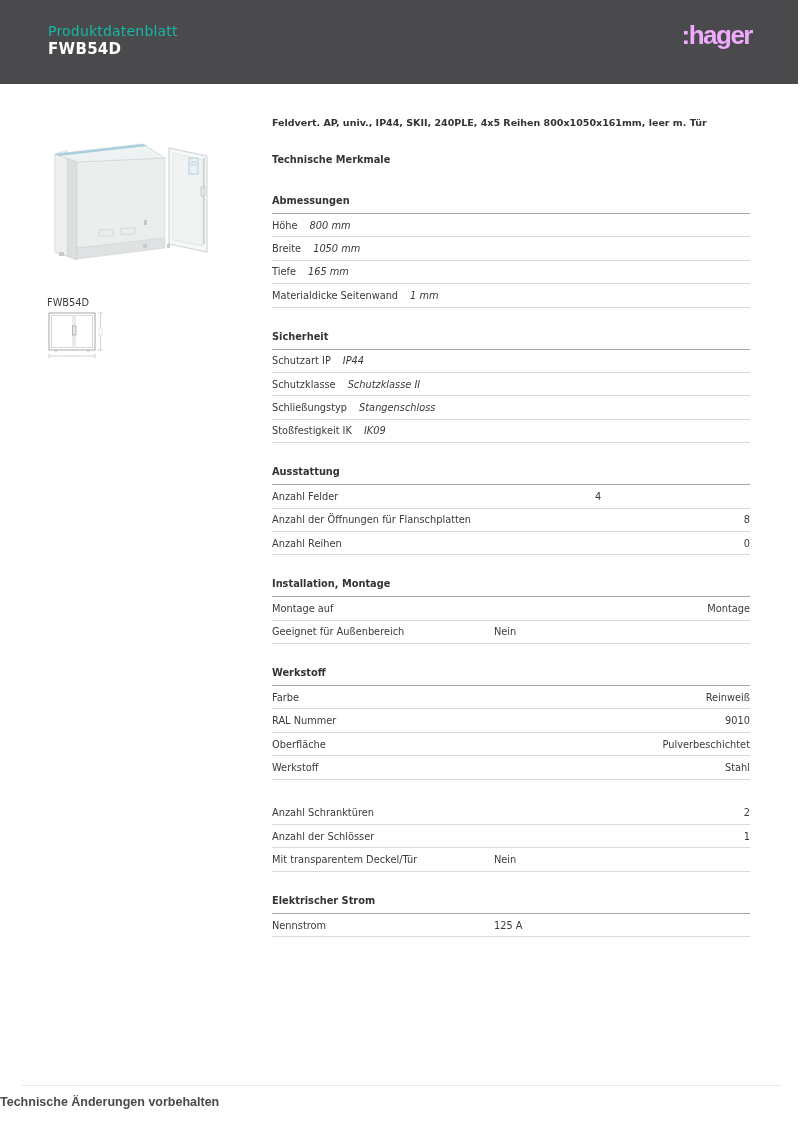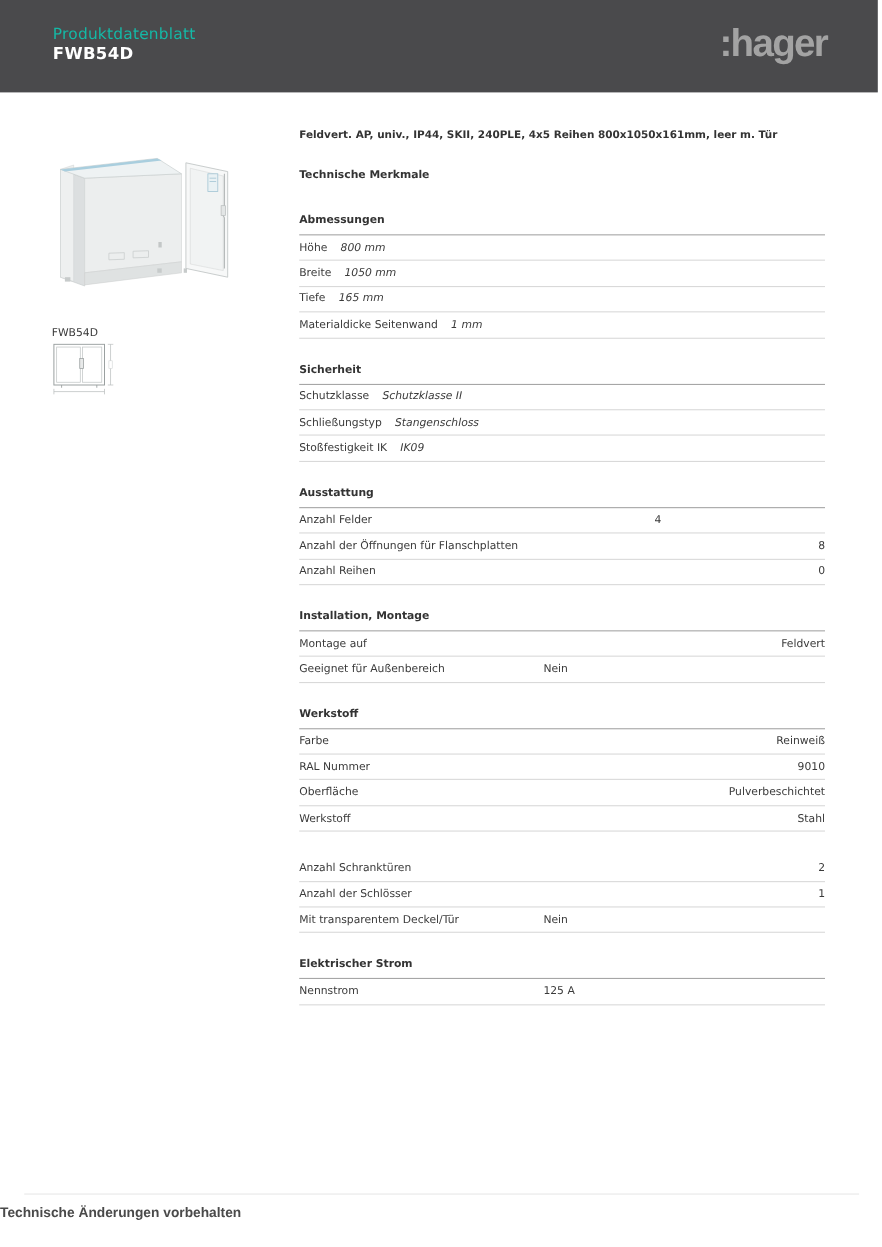--- a/index.html
+++ b/index.html
@@ -14,21 +14,21 @@
   .header {
     position:absolute; left:0; top:0; width:798px; height:84px;
     background:#4a4a4c;
   }
   .header-titles { position:absolute; left:48px; top:22px; }
   .doc-type { font-size:14px; color:#14b8a6; letter-spacing:.2px; line-height:18px; }
   .product-code { font-size:15px; color:#ffffff; font-weight:bold; letter-spacing:.3px; line-height:19px; }
   .logo {
     position:absolute; right:46px; top:20px;
     font-family:"Liberation Sans", sans-serif;
-    font-size:35px; font-weight:bold; color:#a3a3a3; letter-spacing:-1.5px;
+    font-size:26px; font-weight:bold; color:#f0abfc; letter-spacing:-1.5px;
   }
 
   
   .photo-wrap { position:absolute; left:47px; top:132px; width:165px; height:140px; }
   .thumb-label {
     position:absolute; left:47px; top:297px;
     font-size:9.8px; color:#3a3a3a;
   }
   .thumb-wrap { position:absolute; left:48px; top:312px; width:58px; height:48px; }
 
@@ -156,20 +156,24 @@
       </div>
       <div class="row">
         <span class="label">Materialdicke Seitenwand</span>
         <span class="val-inline">1 mm</span>
       </div>
     </div>
 
     <div class="section">
       <div class="section-title">Sicherheit</div>
       <div class="row">
+        <span class="label">Schutzart IP</span>
+        <span class="val-inline">IP44</span>
+      </div>
+      <div class="row">
         <span class="label">Schutzklasse</span>
         <span class="val-inline">Schutzklasse II</span>
       </div>
       <div class="row">
         <span class="label">Schließungstyp</span>
         <span class="val-inline">Stangenschloss</span>
       </div>
       <div class="row">
         <span class="label">Stoßfestigkeit IK</span>
         <span class="val-inline">IK09</span>
@@ -189,21 +193,21 @@
       <div class="row">
         <span class="label">Anzahl Reihen</span>
         <span class="val-right">0</span>
       </div>
     </div>
 
     <div class="section">
       <div class="section-title">Installation, Montage</div>
       <div class="row">
         <span class="label">Montage auf</span>
-        <span class="val-right">Feldvert</span>
+        <span class="val-right">Montage</span>
       </div>
       <div class="row">
         <span class="label">Geeignet für Außenbereich</span>
         <span class="val-mid">Nein</span>
       </div>
     </div>
 
     <div class="section">
       <div class="section-title">Werkstoff</div>
       <div class="row">

